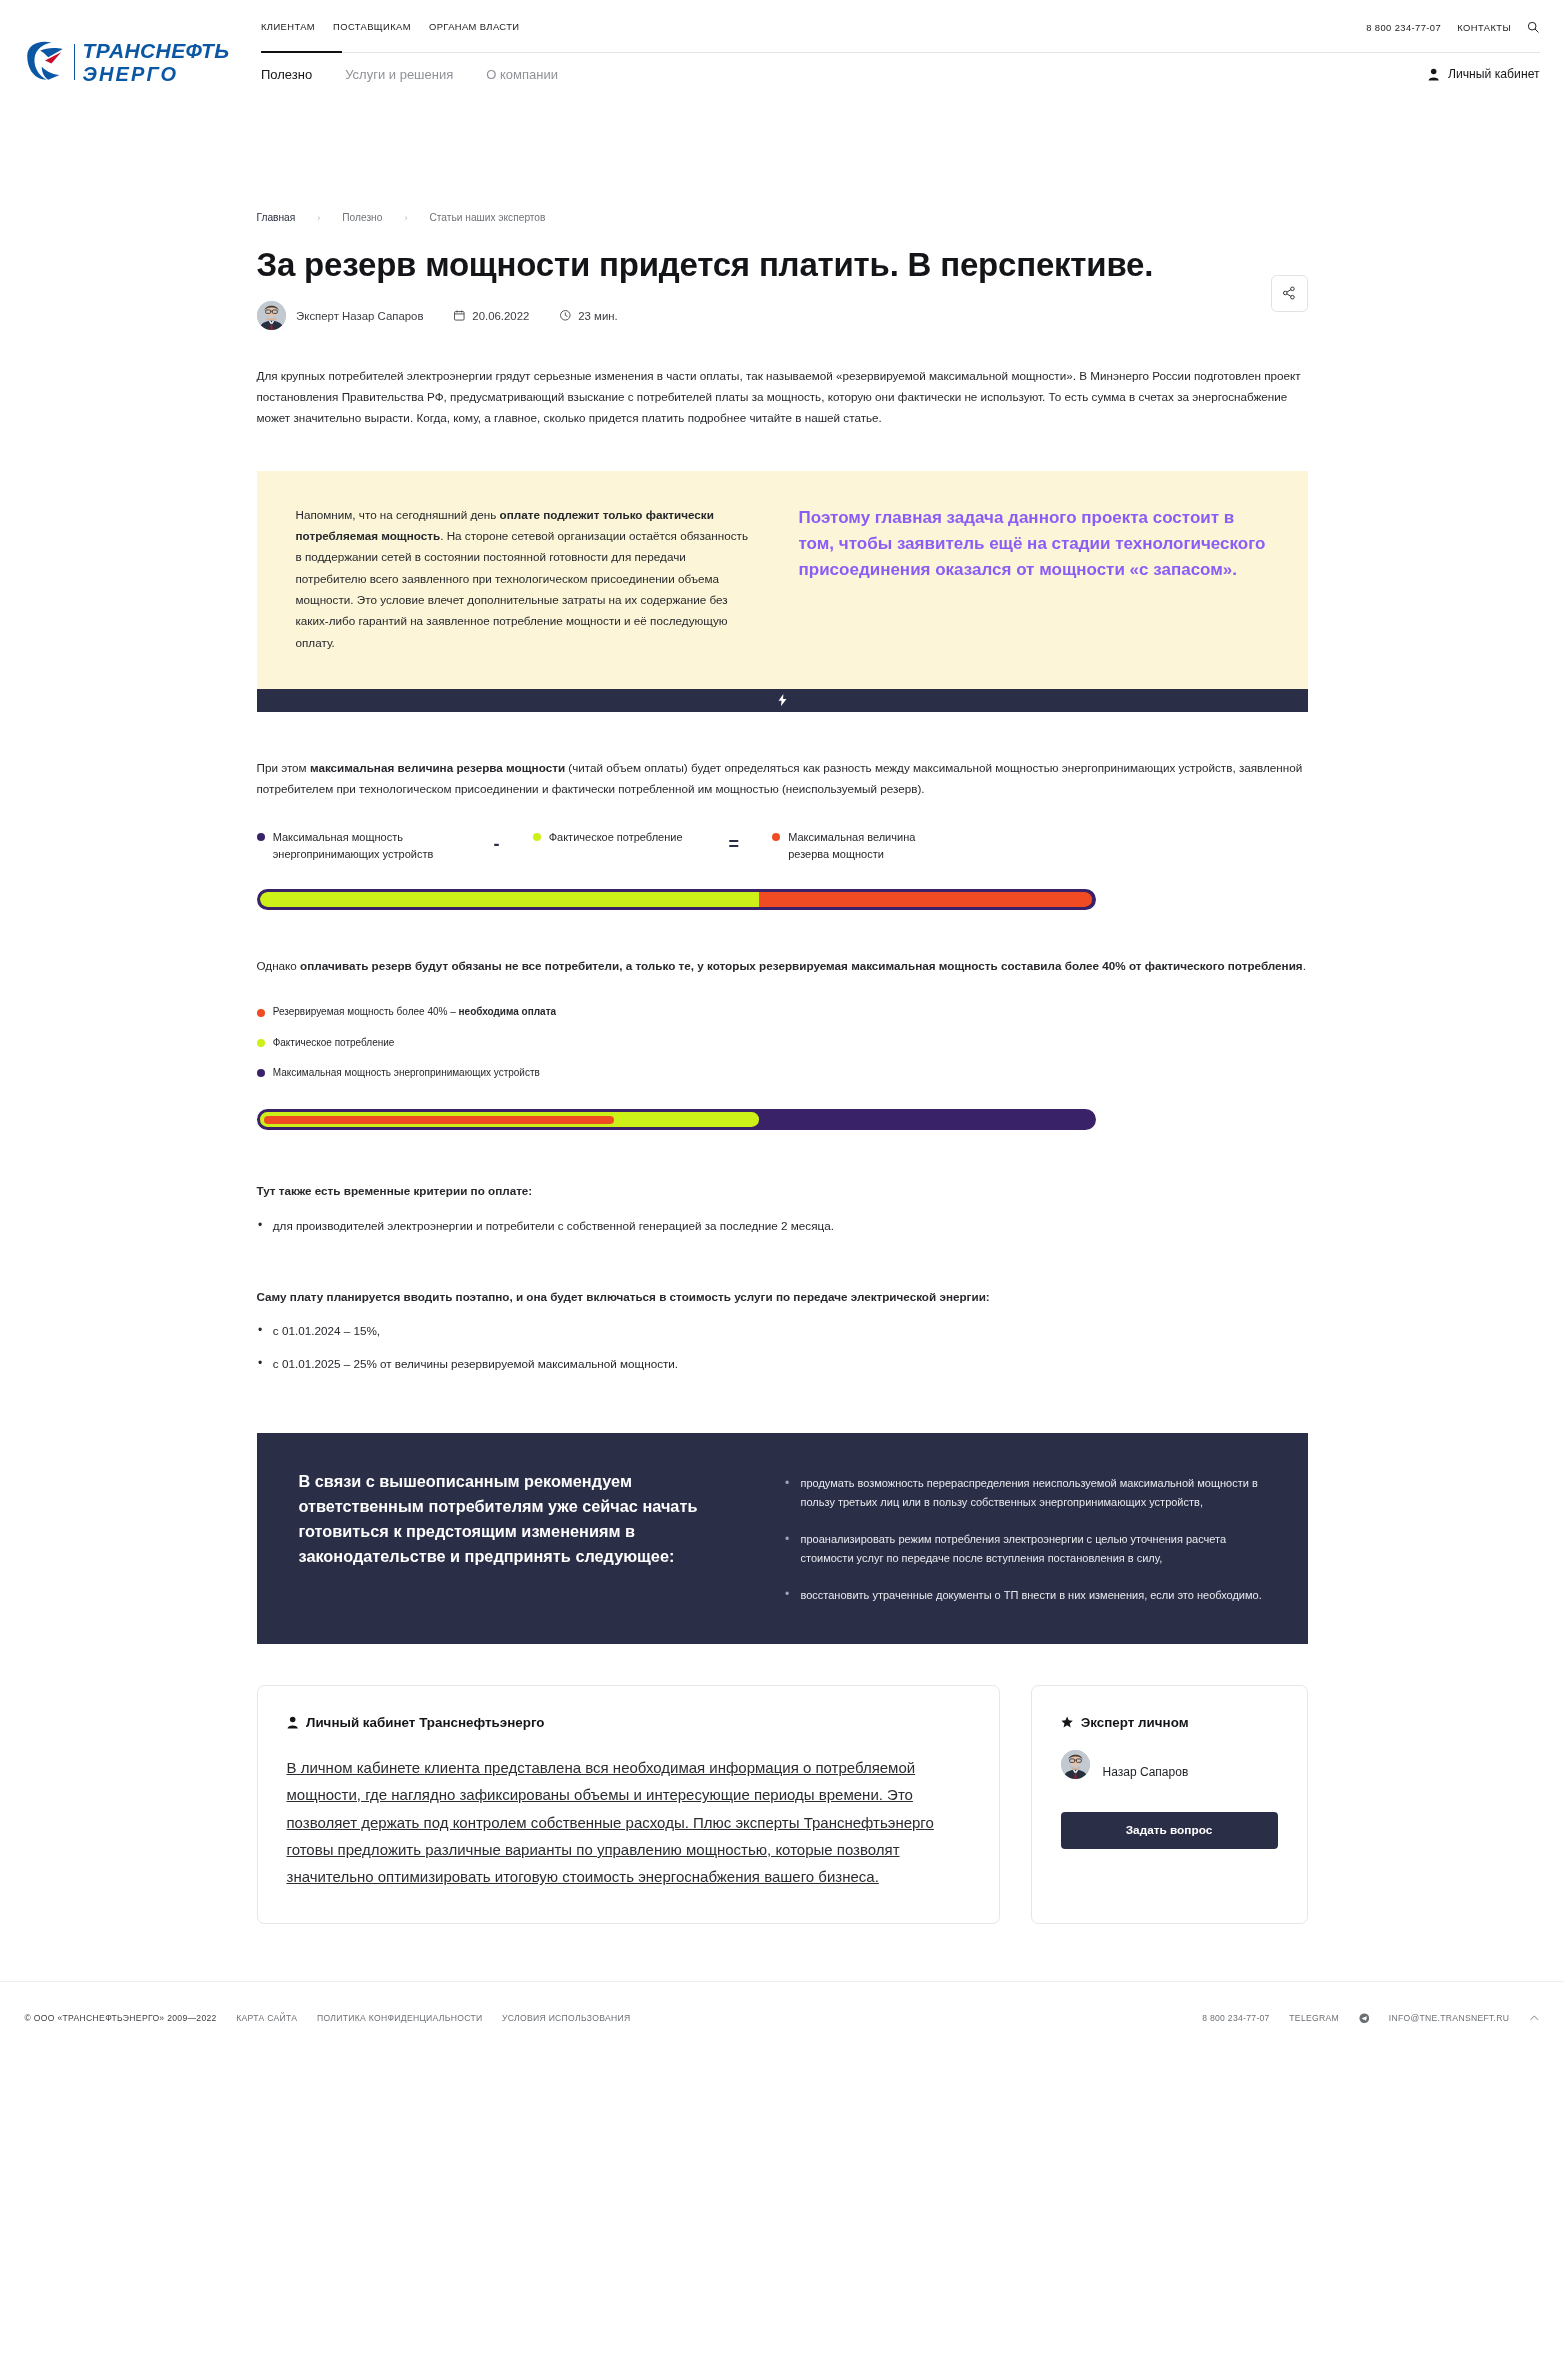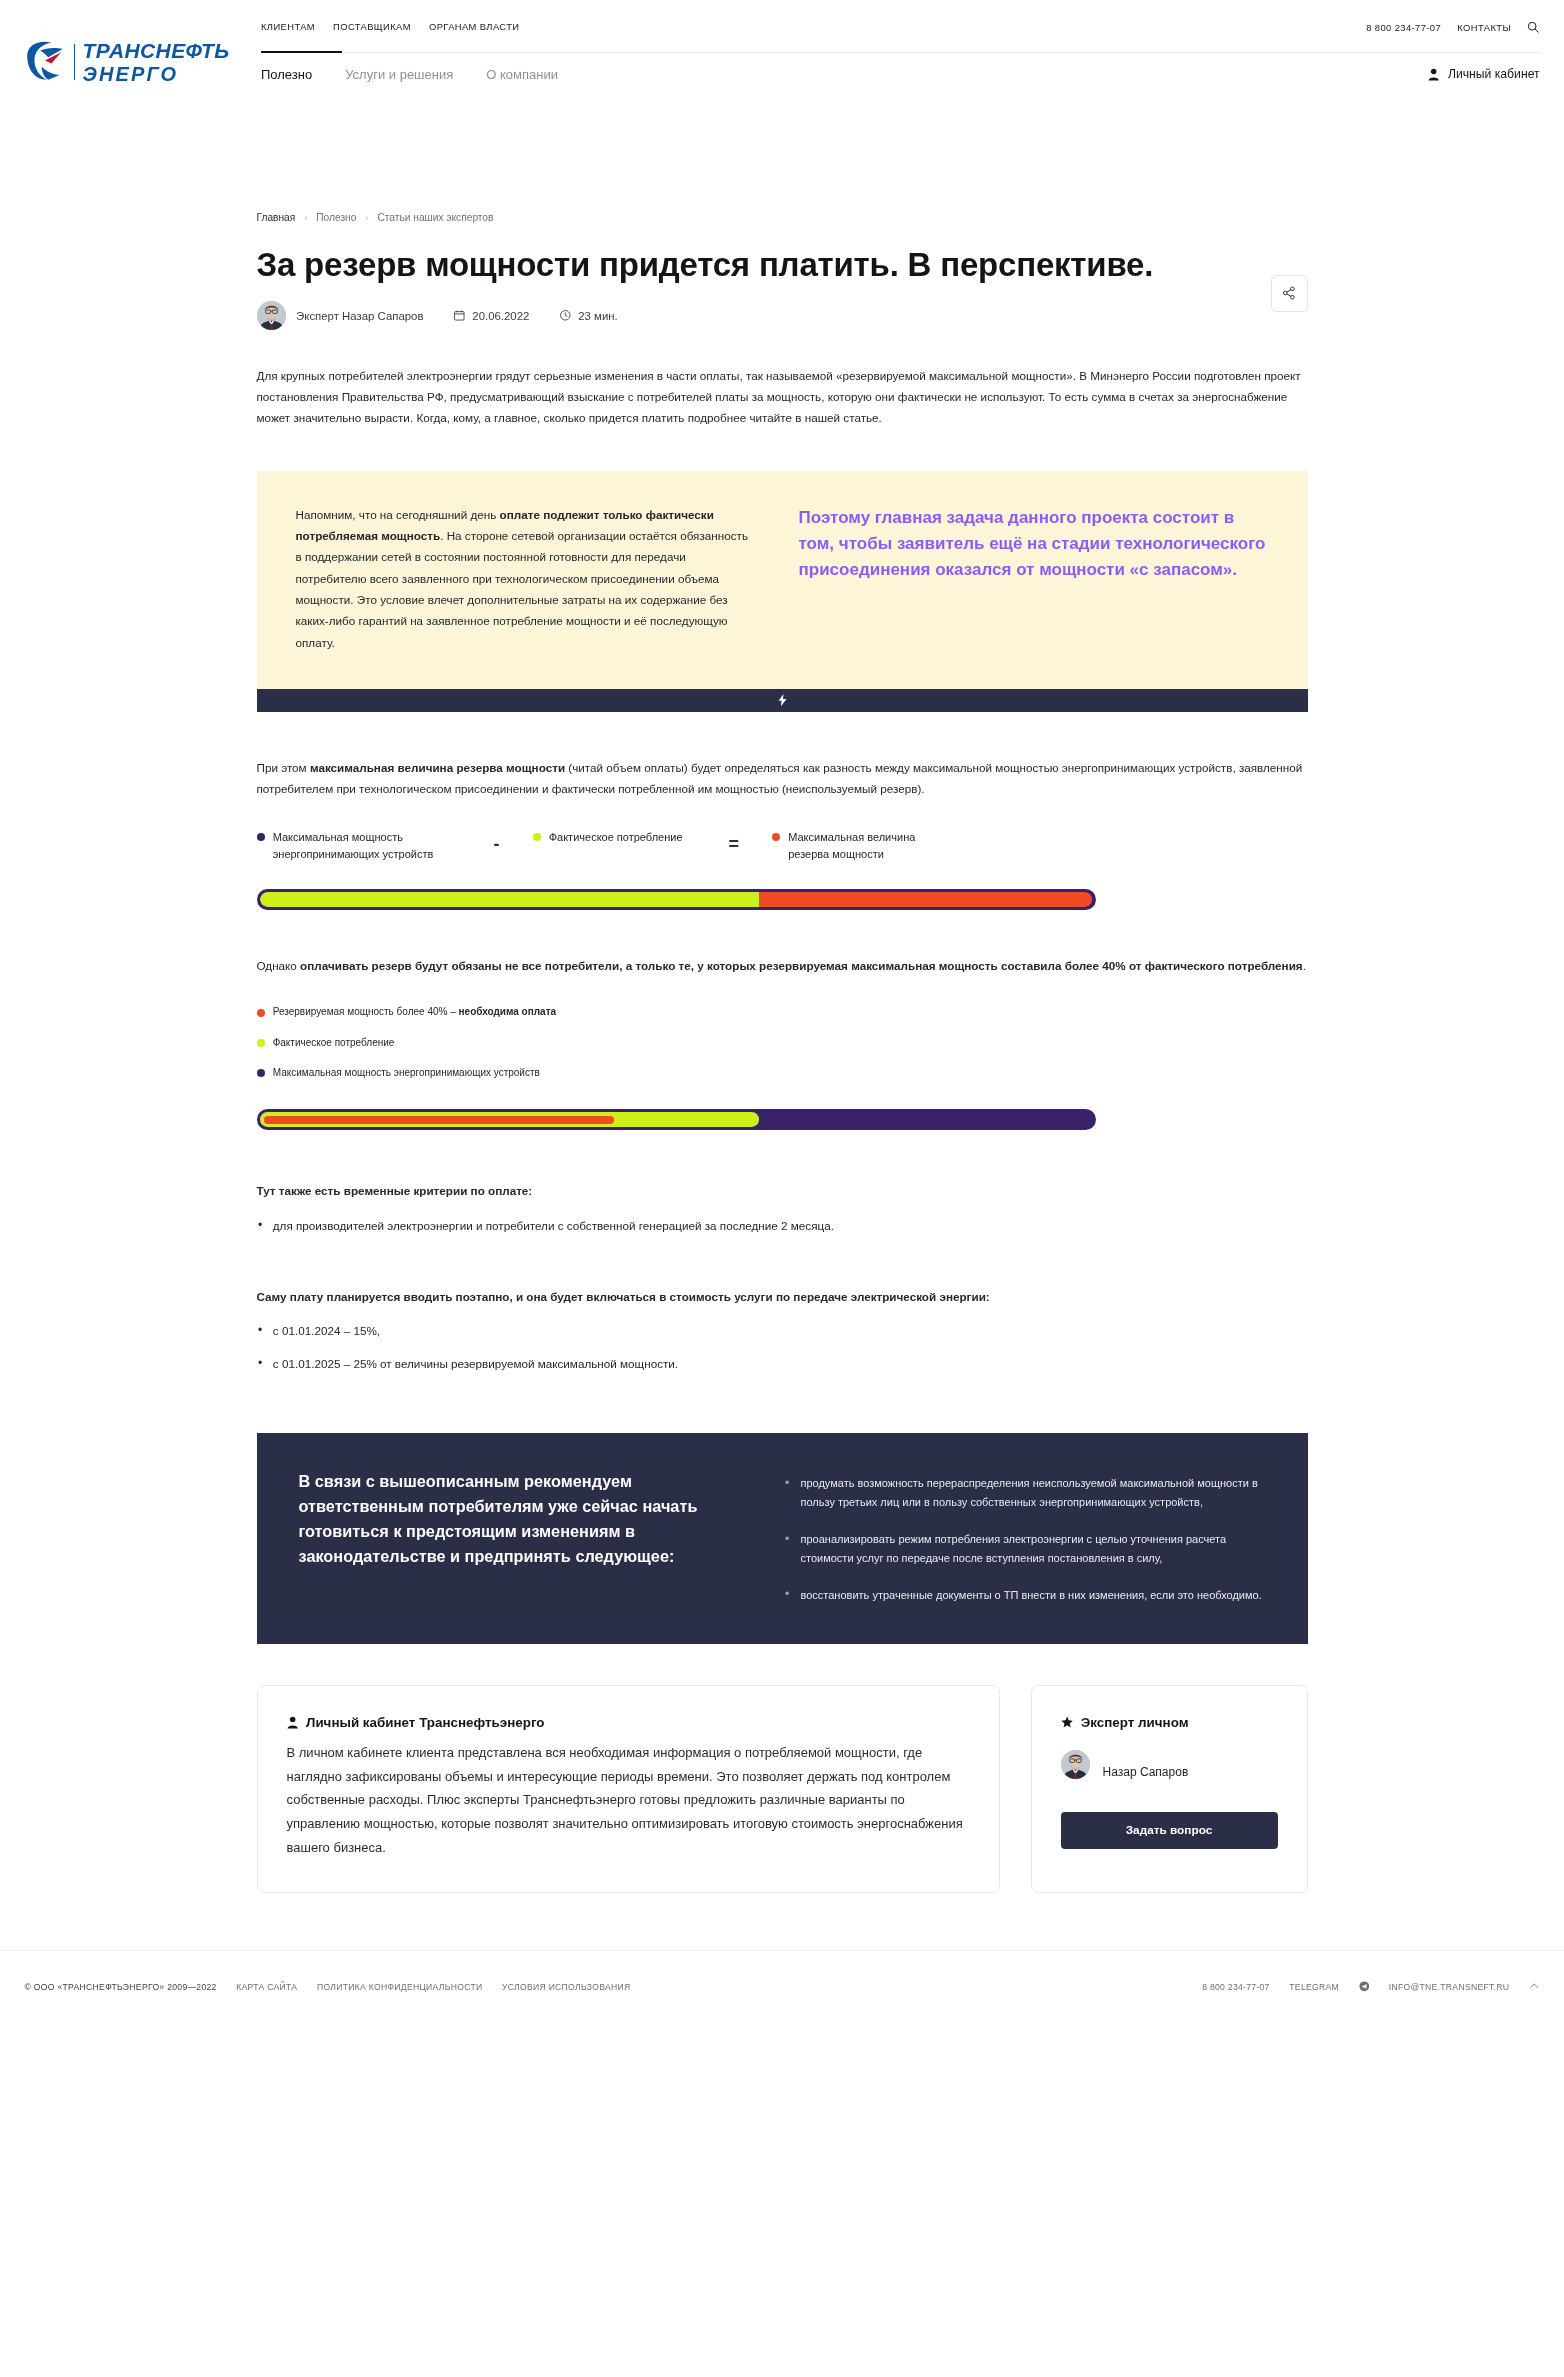--- a/index.html
+++ b/index.html
@@ -80,21 +80,21 @@
   .account {
     position: absolute; right: 24.4px; top: 67px;
     display: flex; align-items: center; gap: 8.1px;
     font-size: 12.2px; color: #15171a; text-decoration: none;
   }
   .person-ico { width: 11.4px; height: 13px; display: block; }
 
   
   .breadcrumb {
     margin-top: 153px;
-    display: flex; align-items: center; gap: 9px;
+    display: flex; align-items: center; gap: 22px;
     font-size: 10.2px;
   }
   .breadcrumb a { color: #6f7378; text-decoration: none; }
   .breadcrumb a.first { color: #2a2d3e; }
   .breadcrumb .sep { color: #b3b7bc; font-size: 9px; }
 
   
   .title-row { position: relative; margin-top: 23px; }
   h1.title {
     font-size: 33px; line-height: 1.13; font-weight: 700;
@@ -253,22 +253,22 @@
     padding: 29px 29px 33px 29px;
   }
   .card-a { flex: 1 1 737px; }
   .card-b { flex: 0 0 277px; }
   .card-title {
     display: flex; align-items: center; gap: 8.1px;
     font-size: 13.4px; font-weight: 700; color: #141518;
   }
   .card-title svg { display: block; }
   .card-body {
-    margin-top: 11px;
-    font-size: 13px; line-height: 1.82; color: #2a2c30;
+    margin-top: 24px;
+    font-size: 15px; line-height: 1.82; color: #2a2c30; text-decoration: underline;
   }
   .expert-row { margin-top: 20px; display: flex; align-items: flex-end; gap: 13px; }
   .expert-row .avatar { margin-right: 0; }
   .expert-name { font-size: 12px; color: #1e2024; }
   .ask-btn {
     margin-top: 33px;
     width: 100%; height: 37px; border: none; border-radius: 4.1px;
     background: #2b2e47; color: #fff; font-size: 11.8px; font-weight: 700;
     font-family: inherit; cursor: pointer;
   }

